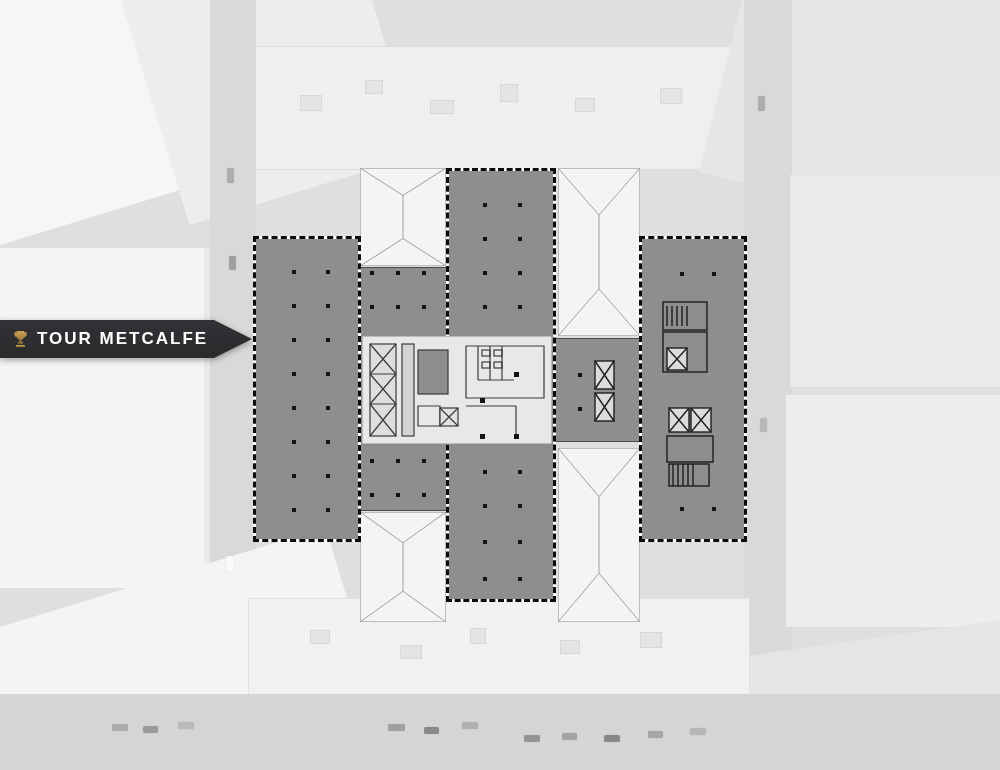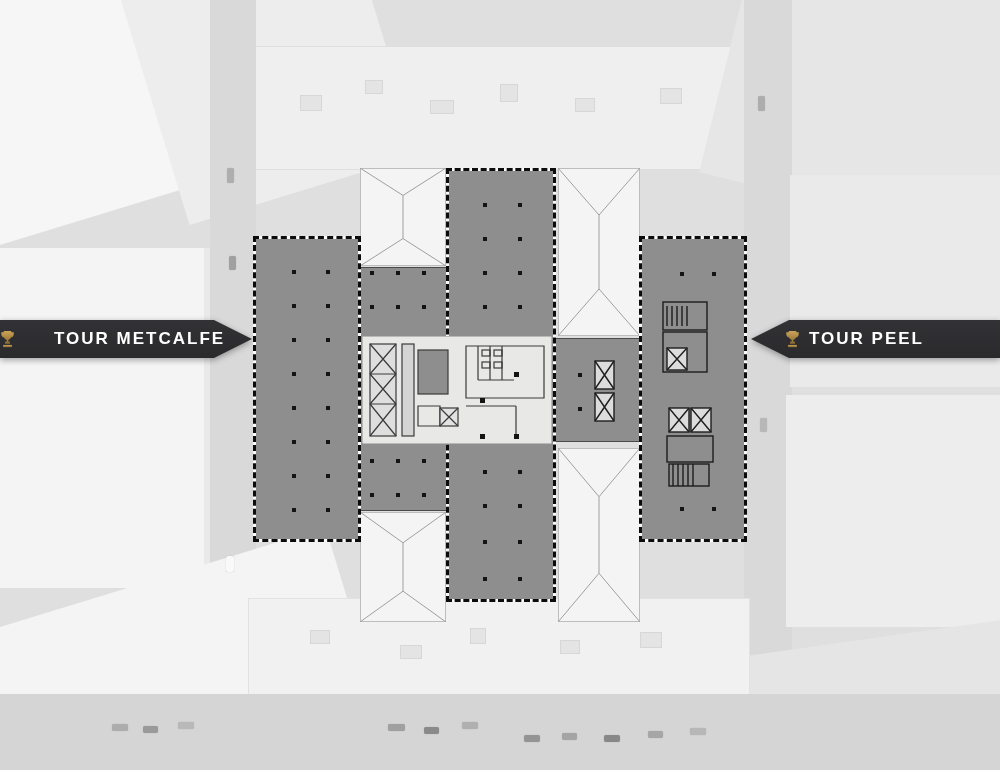--- a/index.html
+++ b/index.html
@@ -50,21 +50,21 @@
   .car{position:absolute;border-radius:2px;box-shadow:0 0 1px rgba(0,0,0,.4);}
 
   
   .banner-wrap{position:absolute;top:320px;height:38px;filter:drop-shadow(0 2px 3px rgba(0,0,0,.35));}
   .banner{height:100%;display:flex;align-items:center;
     background:linear-gradient(180deg,#323236,var(--banner-bg));color:var(--banner-text);
     font-weight:bold;font-size:17px;letter-spacing:2px;white-space:nowrap;cursor:pointer;}
   .wrap-left{left:0;width:252px;}
   .wrap-right{left:751px;width:249px;}
   .banner-left{clip-path:polygon(0 0, calc(100% - 38px) 0, 100% 50%, calc(100% - 38px) 100%, 0 100%);
-    gap:30px;}
+    padding-left:13px;}
   .banner-right{clip-path:polygon(38px 0, 100% 0, 100% 100%, 38px 100%, 0 50%);
     padding-left:34px;}
   .trophy{width:15px;height:20px;margin-right:9px;flex:0 0 auto;}
 </style>
 </head>
 <body>
 
 <div class="stage">
 
   <div class="photo">
@@ -276,23 +276,14 @@
               <stop offset="1" stop-color="#8a6a30"></stop>
             </linearGradient>
           </defs>
         <path fill="url(#g1)" d="M6 2h12v2h4v3c0 3.2-2 5.2-4.4 5.5A6.4 6.4 0 0 1 13.5 16v3.5H16v3H8v-3h2.5V16a6.4 6.4 0 0 1-4.1-3.5C4 12.2 2 10.2 2 7V4h4V2z"></path>
         <rect fill="url(#g1)" x="5" y="24.5" width="14" height="3.5"></rect>
       </svg>
       <span>TOUR METCALFE</span>
     </div>
   </div>
 
-  <div class="banner-wrap wrap-right">
-    <div class="banner banner-right">
-      <svg class="trophy" viewBox="0 0 24 30">
-        <path fill="url(#g1)" d="M6 2h12v2h4v3c0 3.2-2 5.2-4.4 5.5A6.4 6.4 0 0 1 13.5 16v3.5H16v3H8v-3h2.5V16a6.4 6.4 0 0 1-4.1-3.5C4 12.2 2 10.2 2 7V4h4V2z"></path>
-        <rect fill="url(#g1)" x="5" y="24.5" width="14" height="3.5"></rect>
-      </svg>
-      <span>TOUR PEEL</span>
-    </div>
-  </div>
 
 </div>
 
 </body></html>

